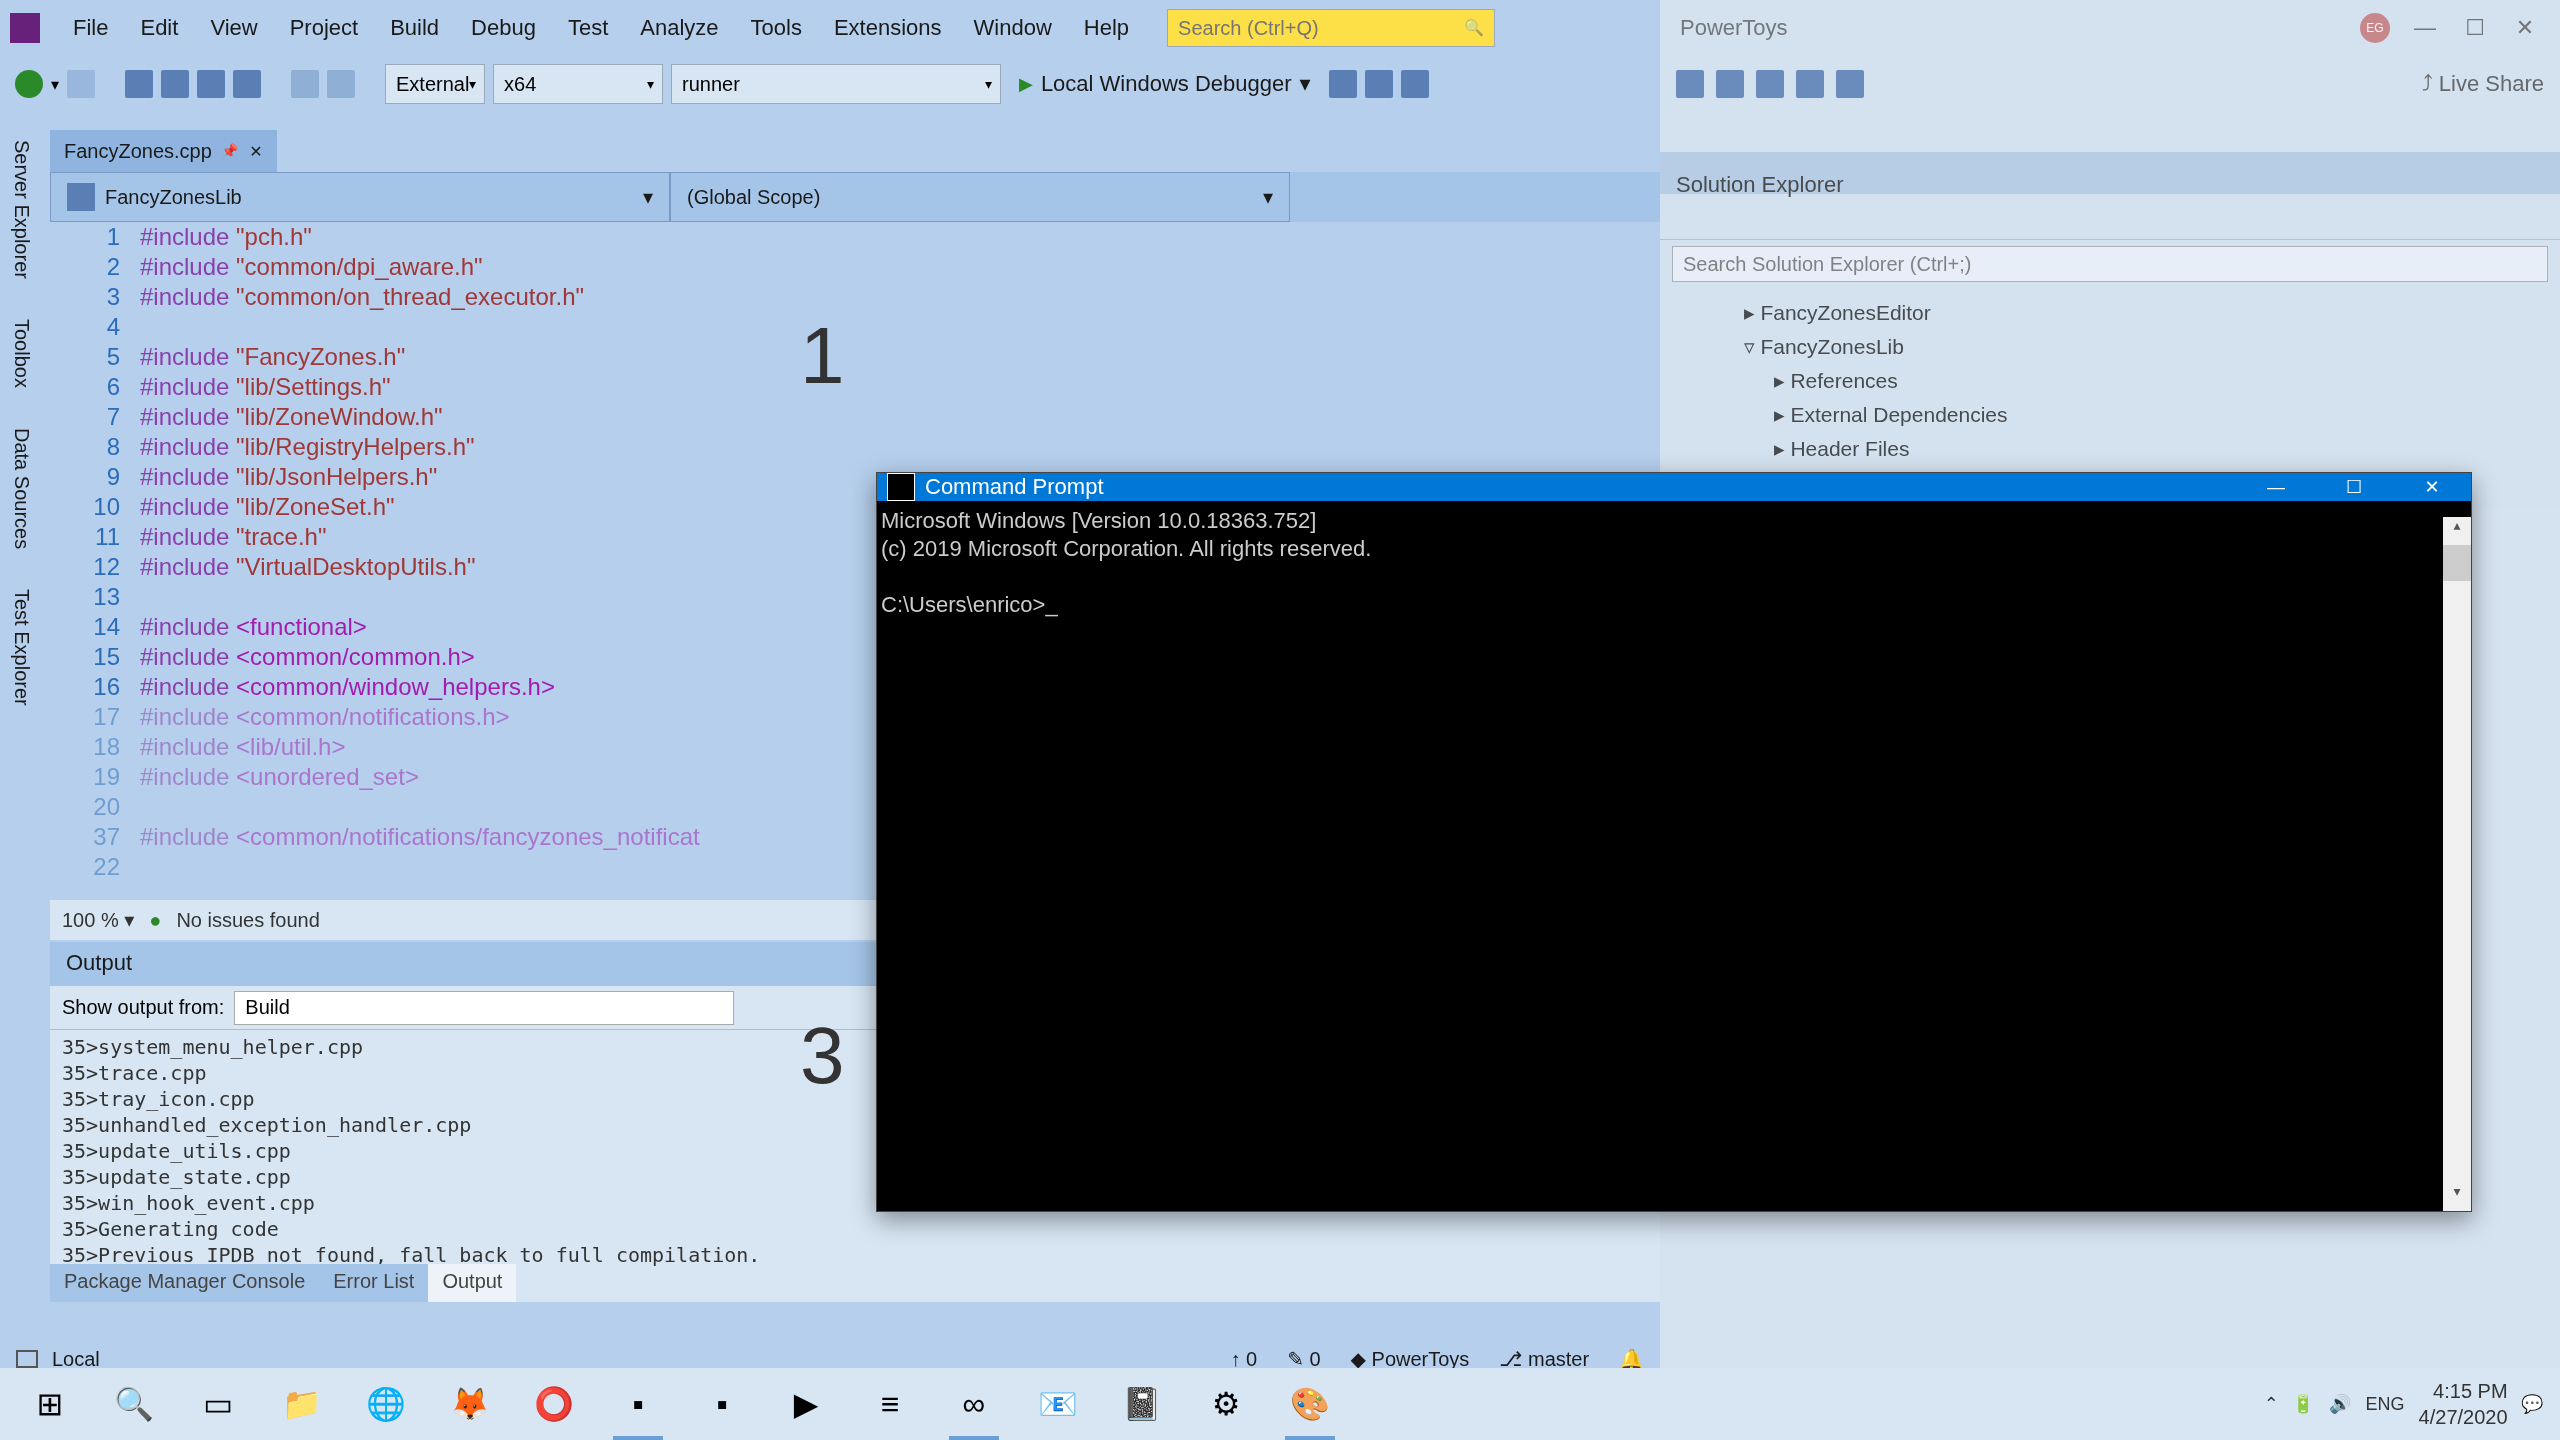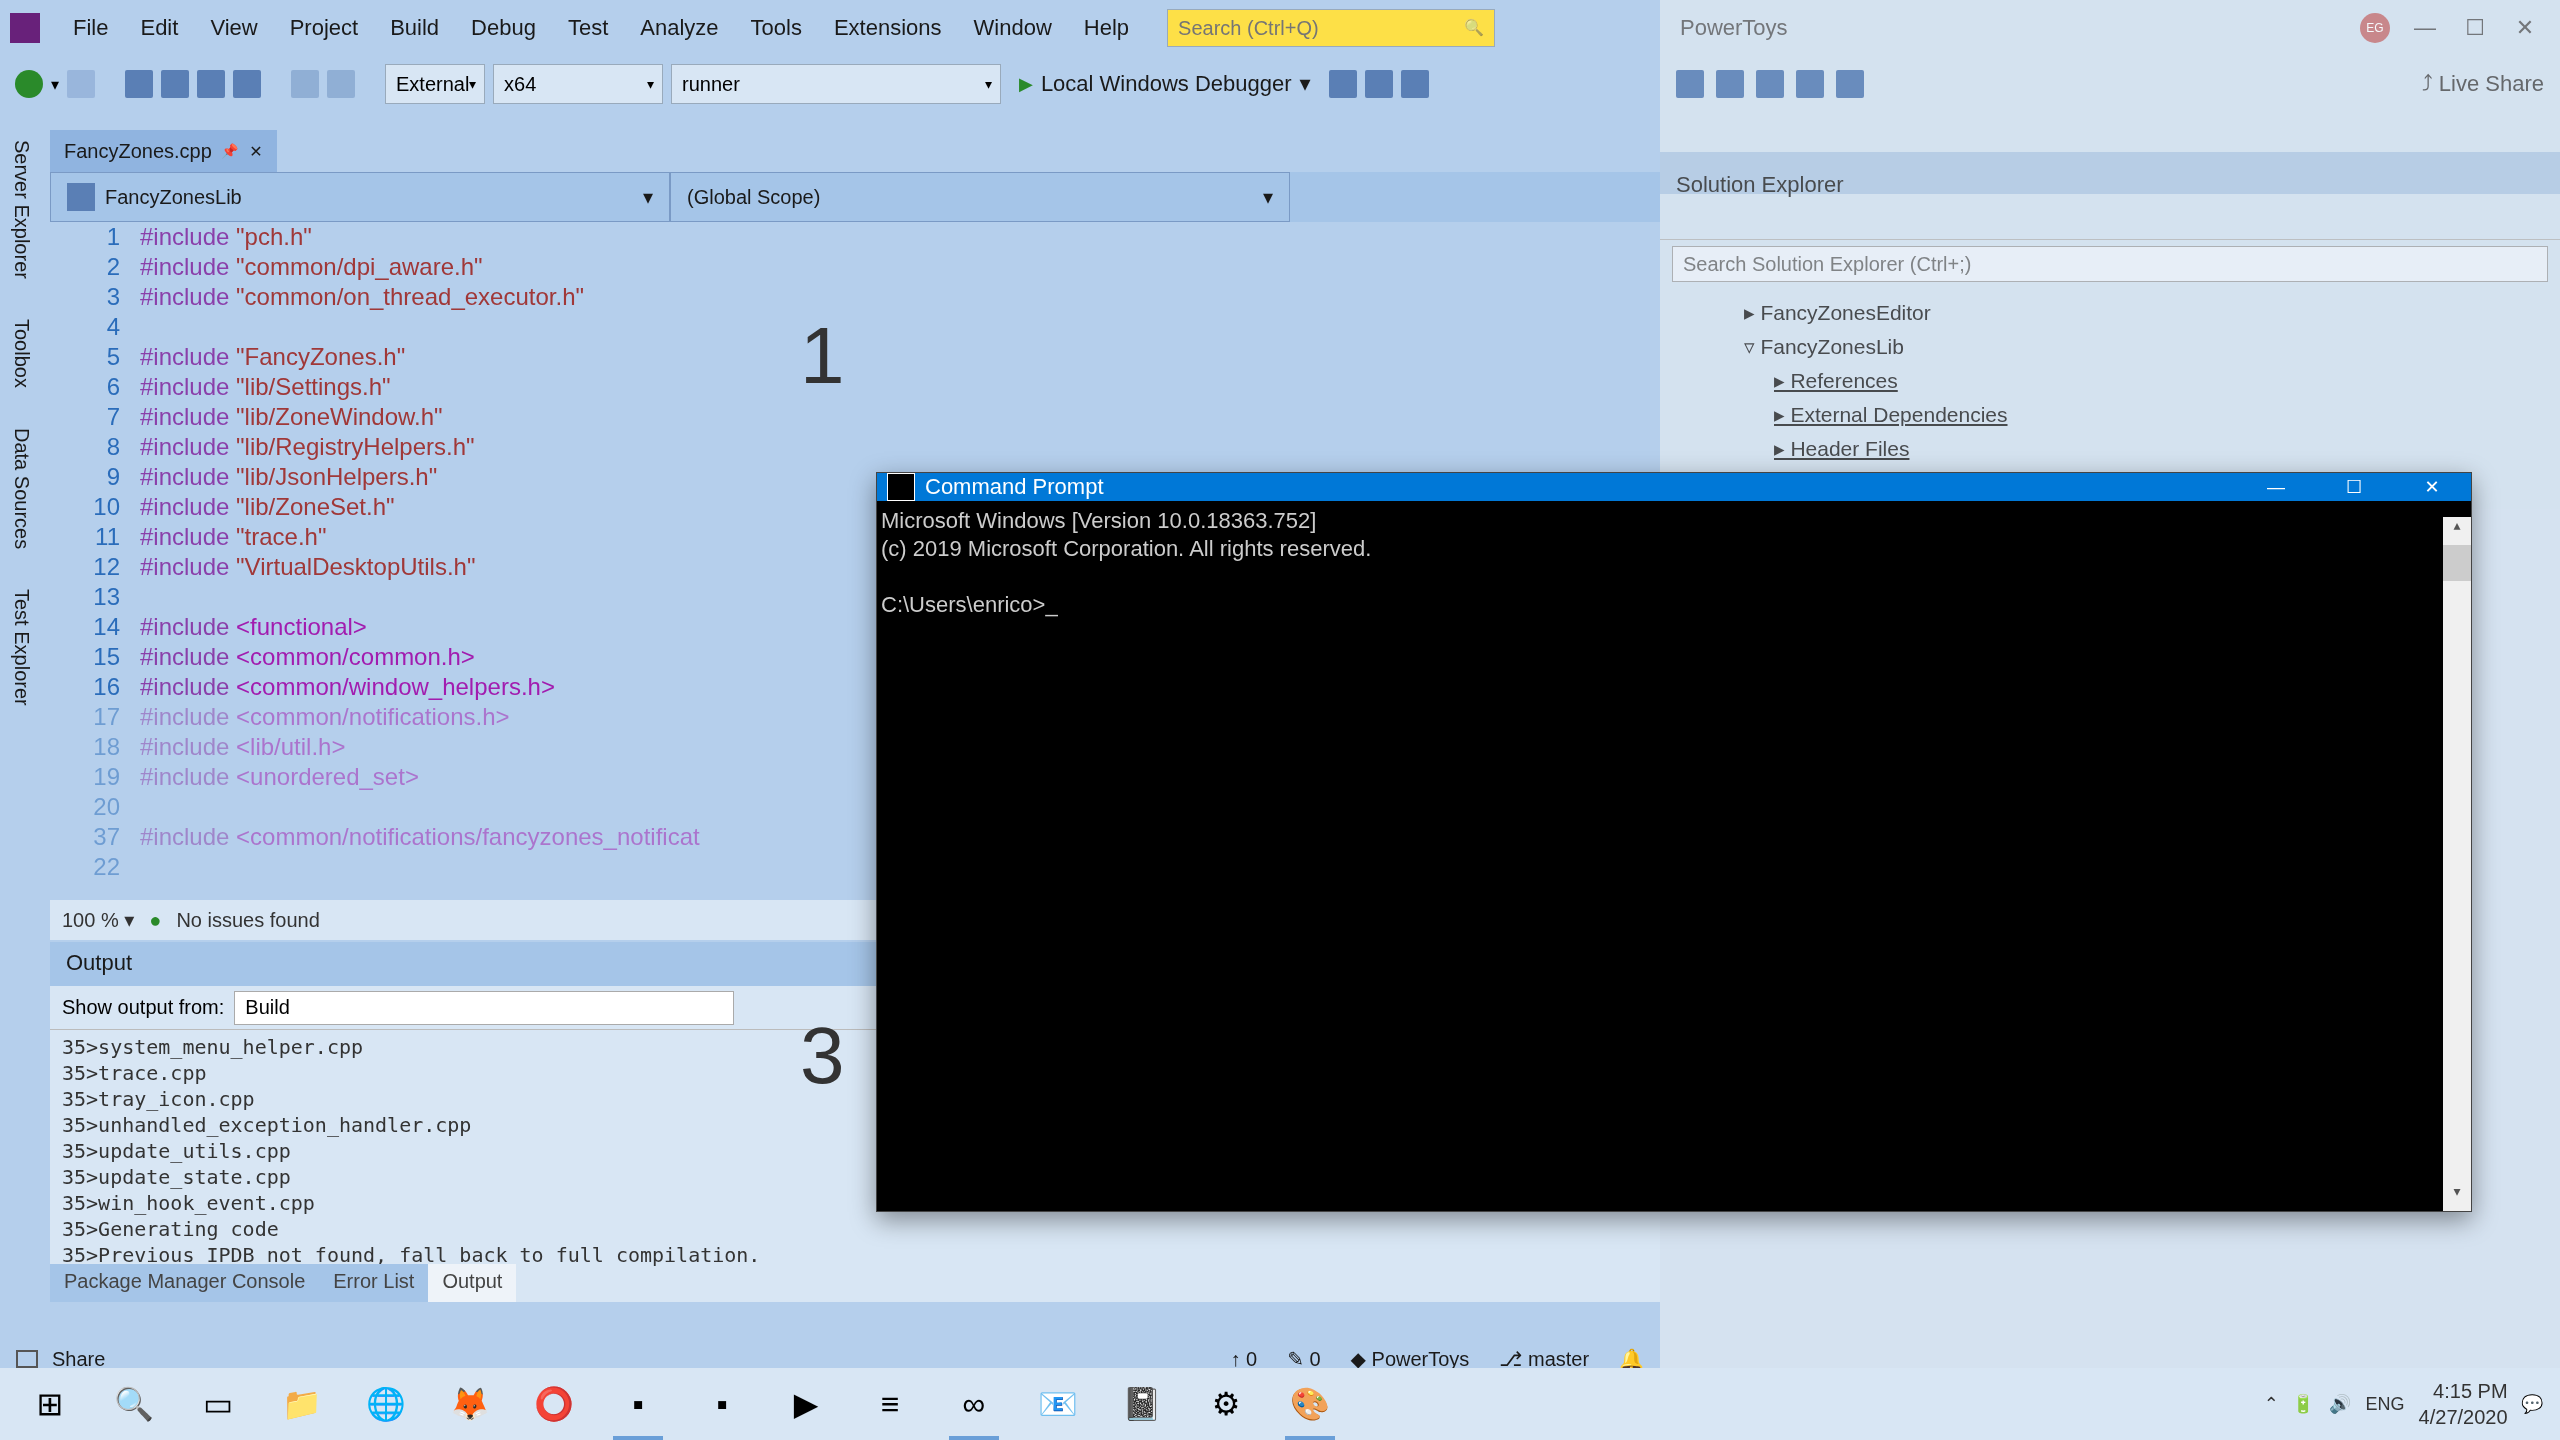--- a/index.html
+++ b/index.html
@@ -75,21 +75,21 @@
 .right-top .avatar { margin-left: auto; width: 30px; height: 30px; border-radius: 50%; background: #c97a7a; display: flex; align-items: center; justify-content: center; color: #fff; font-size: 12px; }
 .right-toolbar { height: 56px; display: flex; align-items: center; padding: 0 16px; gap: 12px; }
 .liveshare { margin-left: auto; font-size: 22px; color: #555; }
 .sol-explorer-hdr { height: 42px; background: #b5cce4; padding: 20px 16px; font-size: 22px; color: #333; }
 .sol-toolbar { height: 46px; background: #d8e4f0; border-bottom: 1px solid #bbb; }
 .sol-search { padding: 6px 12px; }
 .sol-search input { width: 100%; height: 36px; border: 1px solid #aaa; background: #eef3f9; padding: 0 10px; font-size: 20px; outline: none; }
 .sol-tree { padding: 8px 12px; font-size: 21px; line-height: 34px; color: #333; }
 .tree-item { padding-left: 42px; }
 .tree-item.l2 { padding-left: 72px; }
-.tree-item.l3 { padding-left: 102px; text-decoration: underline; }
+.tree-item.l3 { padding-left: 102px; }
 
 
 .cmd-window { position: absolute; left: 876px; top: 472px; width: 1596px; height: 740px; background: #000; border: 1px solid #444; z-index: 100; box-shadow: 0 8px 24px rgba(0,0,0,0.4); }
 .cmd-titlebar { height: 28px; background: #0078d7; display: flex; align-items: center; color: #fff; font-size: 22px; }
 .cmd-icon { width: 28px; height: 28px; margin: 0 10px; background: #000; border: 1px solid #fff; }
 .cmd-controls { margin-left: auto; display: flex; }
 .cmd-ctrl { width: 78px; height: 44px; display: flex; align-items: center; justify-content: center; font-size: 18px; color: #fff; }
 .cmd-content { padding: 6px 4px; font-family: Consolas, monospace; font-size: 22px; line-height: 28px; color: #ccc; white-space: pre; }
 .cmd-scrollbar { position: absolute; right: 0; top: 44px; bottom: 0; width: 28px; background: #f0f0f0; }
 .cmd-sb-up, .cmd-sb-down { height: 28px; text-align: center; font-size: 14px; color: #555; }
@@ -290,21 +290,21 @@
 35&gt;Previous IPDB not found, fall back to full compilation.</div>
     <div class="output-tabs">
       <div class="output-tab">Package Manager Console</div>
       <div class="output-tab">Error List</div>
       <div class="output-tab active">Output</div>
     </div>
   </div>
 
   <div class="statusbar">
     <span style="width:22px;height:18px;border:2px solid #555;margin-right:14px"></span>
-    <span>Share</span>
+    <span>Local</span>
     <div class="right">
       <span>↑ <span>0</span></span>
       <span>✎ <span>0</span></span>
       <span>◆ <span>PowerToys</span></span>
       <span>⎇ <span>master</span></span>
       <span>🔔</span>
     </div>
   </div>
 </div>
 

